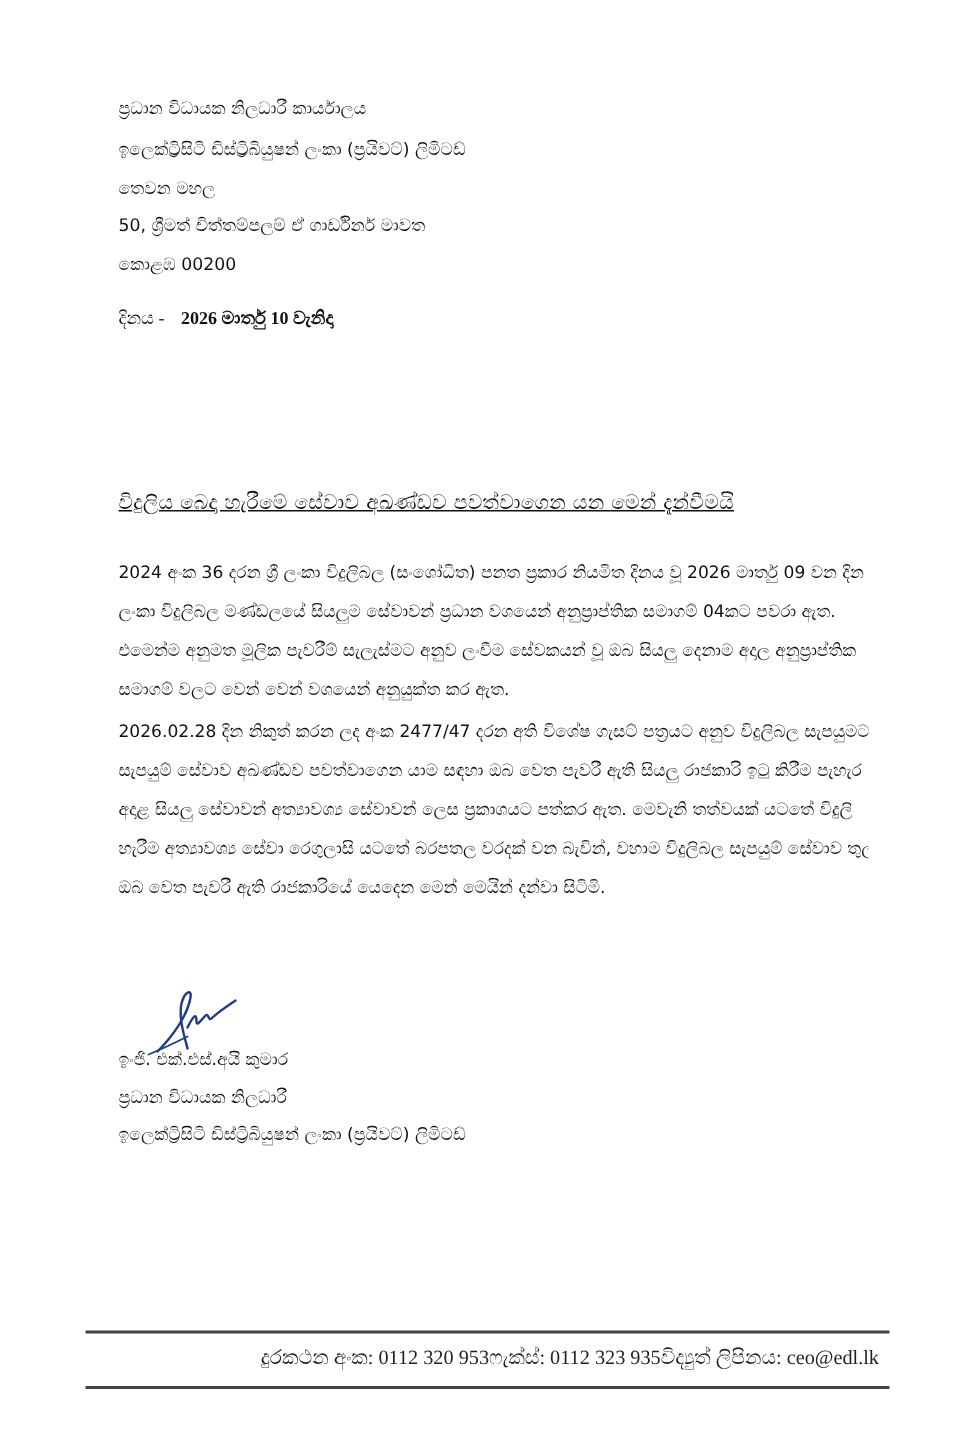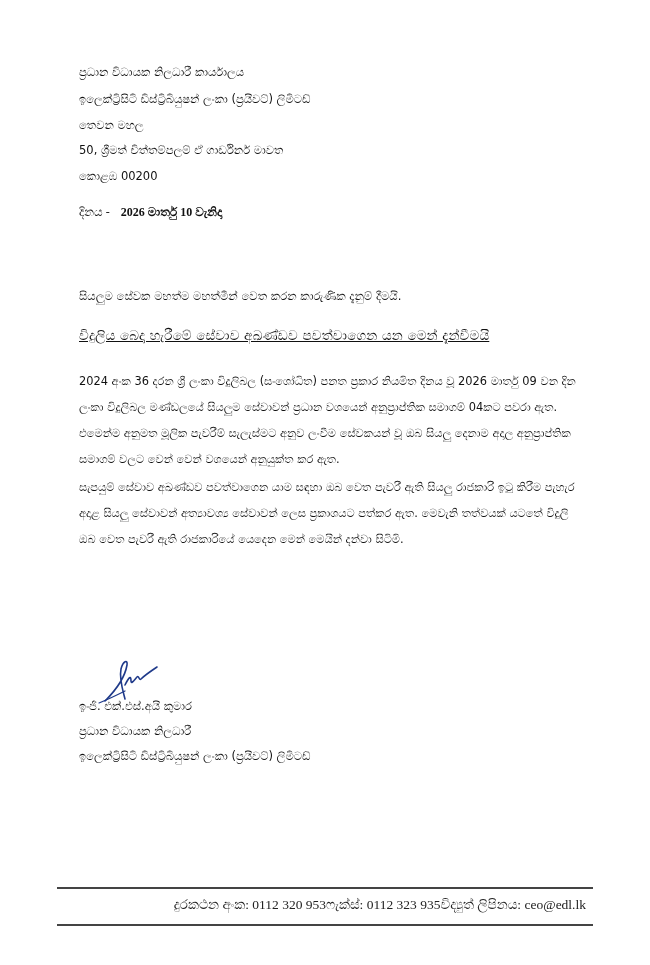--- a/index.html
+++ b/index.html
@@ -34,34 +34,35 @@
     <div class="line addr" style="top:142px;">50, ශ්‍රීමත් චිත්තම්පලම් ඒ ගාර්ඩිනර් මාවත</div>
     <div class="line addr" style="top:168px;">කොළඹ 00200</div>
   </div>
 
   <div class="line" style="top:204px;font-family:Liberation Serif, serif;">
     <span>දිනය -</span>
     <span class="bold" style="margin-left:8px;">2026 මාර්තු 10 වැනිදා</span>
   </div>
 
 
-  <div class="line" style="top:288px; font-size:11.6px;">සියලුම සේවක මහත්ම මහත්මීන් වෙත කරන කාරුණික දැනුම් දීමයි.</div>
 
   <div class="subject">විදුලිය බෙදා හැරීමේ සේවාව අඛණ්ඩව පවත්වාගෙන යන මෙන් දැන්වීමයි</div>
 
   <div class="para" style="top:368px;">
     <span class="l">2024 අංක 36 දරන ශ්‍රී ලංකා විදුලිබල (සංශෝධිත) පනත ප්‍රකාර නියමිත දිනය වූ 2026 මාර්තු 09 වන දින</span>
     <span class="l">ලංකා විදුලිබල මණ්ඩලයේ සියලුම සේවාවන් ප්‍රධාන වශයෙන් අනුප්‍රාප්තික සමාගම් 04කට පවරා ඇත.</span>
     <span class="l">එමෙන්ම අනුමත මූලික පැවරීම් සැලැස්මට අනුව ලංවීම සේවකයන් වූ ඔබ සියලු දෙනාම අදාල අනුප්‍රාප්තික</span>
     <span class="l">සමාගම් වලට වෙන් වෙන් වශයෙන් අනුයුක්ත කර ඇත.</span>
   </div>
 
   <div class="para" style="top:474px;">
+    <span class="l">2026.02.28 දින නිකුත් කරන ලද අංක 2477/47 දරන අති විශේෂ ගැසට් පත්‍රයට අනුව විදුලිබල සැපයුමට</span>
     <span class="l">සැපයුම් සේවාව අඛණ්ඩව පවත්වාගෙන යාම සඳහා ඔබ වෙත පැවරී ඇති සියලු රාජකාරි ඉටු කිරීම පැහැර</span>
     <span class="l">අදාළ සියලු සේවාවන් අත්‍යාවශ්‍ය සේවාවන් ලෙස ප්‍රකාශයට පත්කර ඇත. මෙවැනි තත්වයක් යටතේ විදුලි</span>
+    <span class="l">හැරීම අත්‍යාවශ්‍ය සේවා රෙගුලාසි යටතේ බරපතල වරදක් වන බැවින්, වහාම විදුලිබල සැපයුම් සේවාව තුල</span>
     <span class="l">ඔබ වෙත පැවරී ඇති රාජකාරියේ යෙදෙන මෙන් මෙයින් දන්වා සිටිමි.</span>
   </div>
 
   <svg class="sig" viewBox="0 0 70 50">
     <path d="M10 46 C 20 36, 30 22, 32 10 C 33 4, 28 6, 26 14 C 24 24, 28 36, 30 44 M30 30 C 34 22, 36 20, 36 26 C 36 30, 40 24, 42 22 C 44 20, 44 26, 46 24 C 50 20, 56 16, 62 12" fill="none" stroke="#1f3a8a" stroke-width="1.6" stroke-linecap="round" stroke-linejoin="round"></path>
     <path d="M4 48 C 14 44, 22 40, 30 36" fill="none" stroke="#1f3a8a" stroke-width="1.2" stroke-linecap="round"></path>
   </svg>
 
   <div class="sigblock">
     <div class="line" style="top:698px;">ඉංජි. එක්.එස්.අයි කුමාර</div>

